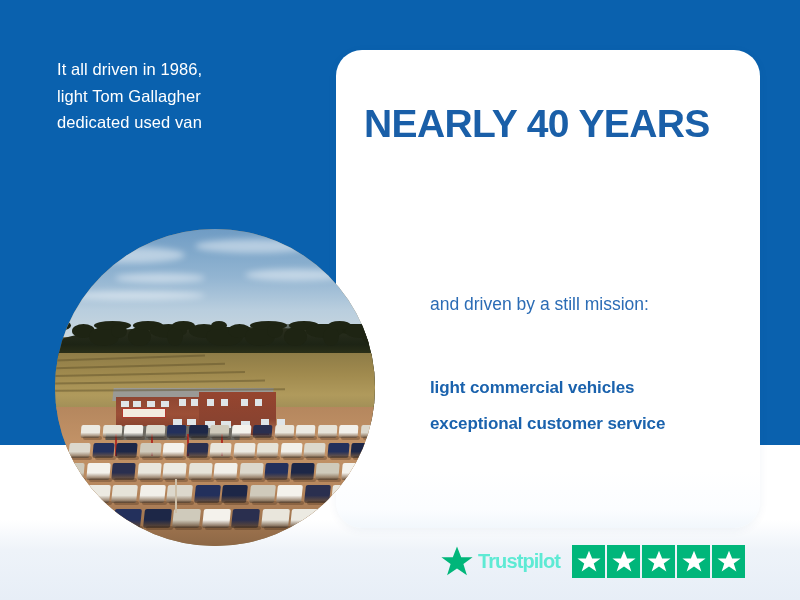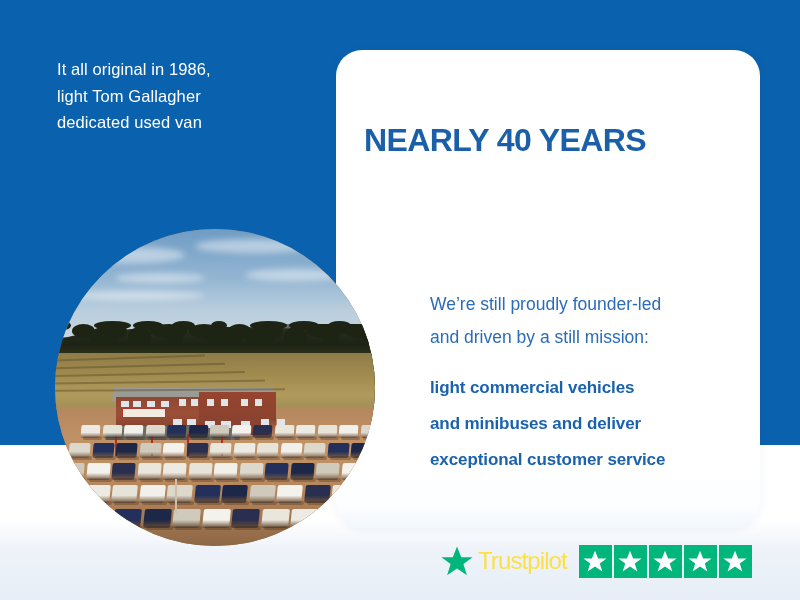--- a/index.html
+++ b/index.html
@@ -68,25 +68,24 @@
     box-shadow: 0 2px 10px rgba(10,60,120,0.06);
     overflow: hidden;
   }
 
   .headline {
     position: absolute;
     left: 28px;
     top: 47px;
     width: 380px;
     color: #1a5fa8;
-    font-size: 32px;
+    font-size: 39px;
     line-height: 54px;
     font-weight: 700;
     letter-spacing: -0.6px;
-    margin-top: 16px;
   }
   .headline span { display: block; white-space: nowrap; }
 
   .lede {
     position: absolute;
     left: 94px;
     top: 238px;
     width: 320px;
     color: #2b6cb5;
     font-size: 17.5px;
@@ -221,23 +220,23 @@
     display: flex;
     align-items: center;
     gap: 12px;
   }
   .tp-logo {
     display: flex;
     align-items: center;
     gap: 5px;
   }
   .tp-word {
-    color: #fde047;
-    font-size: 24px;
-    font-weight: 400;
+    color: #5eead4;
+    font-size: 20px;
+    font-weight: 700;
     letter-spacing: -0.9px;
     line-height: 1;
   }
   .tp-stars {
     display: flex;
     gap: 2px;
   }
   .tp-star-tile {
     width: 33px;
     height: 33px;
@@ -249,39 +248,37 @@
 </style>
 </head>
 <body>
 
 <div id="stage">
 
   <div class="bottom-band"></div>
   <div class="bottom-band-tint"></div>
 
   <div class="intro">
-    <span>It all original in 1986,</span>
+    <span>It all driven in 1986,</span>
     <span>light Tom Gallagher</span>
     <span>dedicated used van</span>
   </div>
 
   <div class="card">
 
     <div class="headline">
       <span>NEARLY 40 YEARS</span>
     </div>
 
     <div class="lede">
-      <span>We’re still proudly founder-led</span>
       <span>and driven by a still mission:</span>
     </div>
 
     <div class="mission">
       <span>light commercial vehicles</span>
-      <span>and minibuses and deliver</span>
       <span>exceptional customer service</span>
     </div>
 
   </div>
 
   <div class="photo">
     <div class="photo-inner" id="photo-inner">
       <div class="ph-sky"></div>
       <div class="ph-woods"></div>
       <div class="ph-trees"></div>

